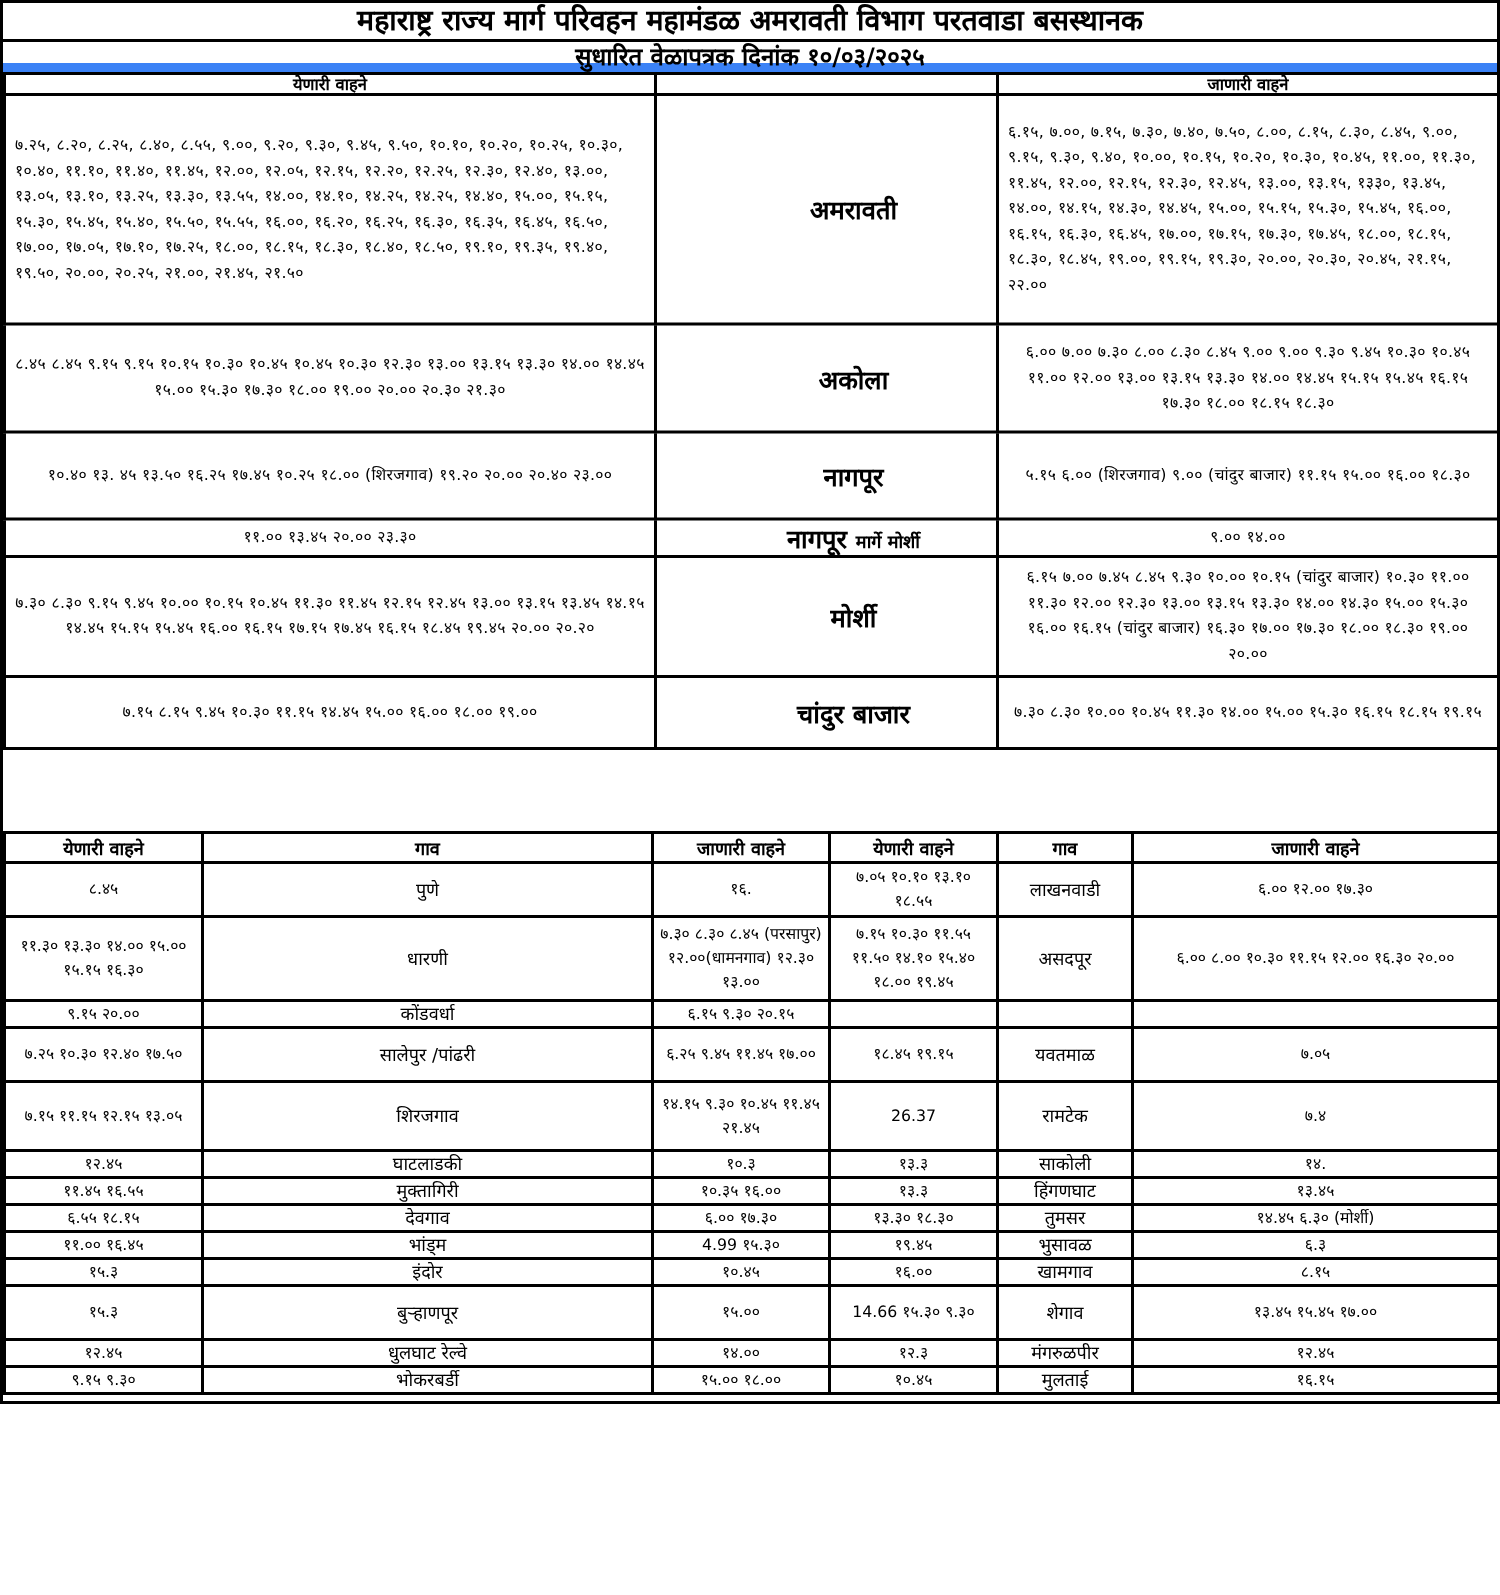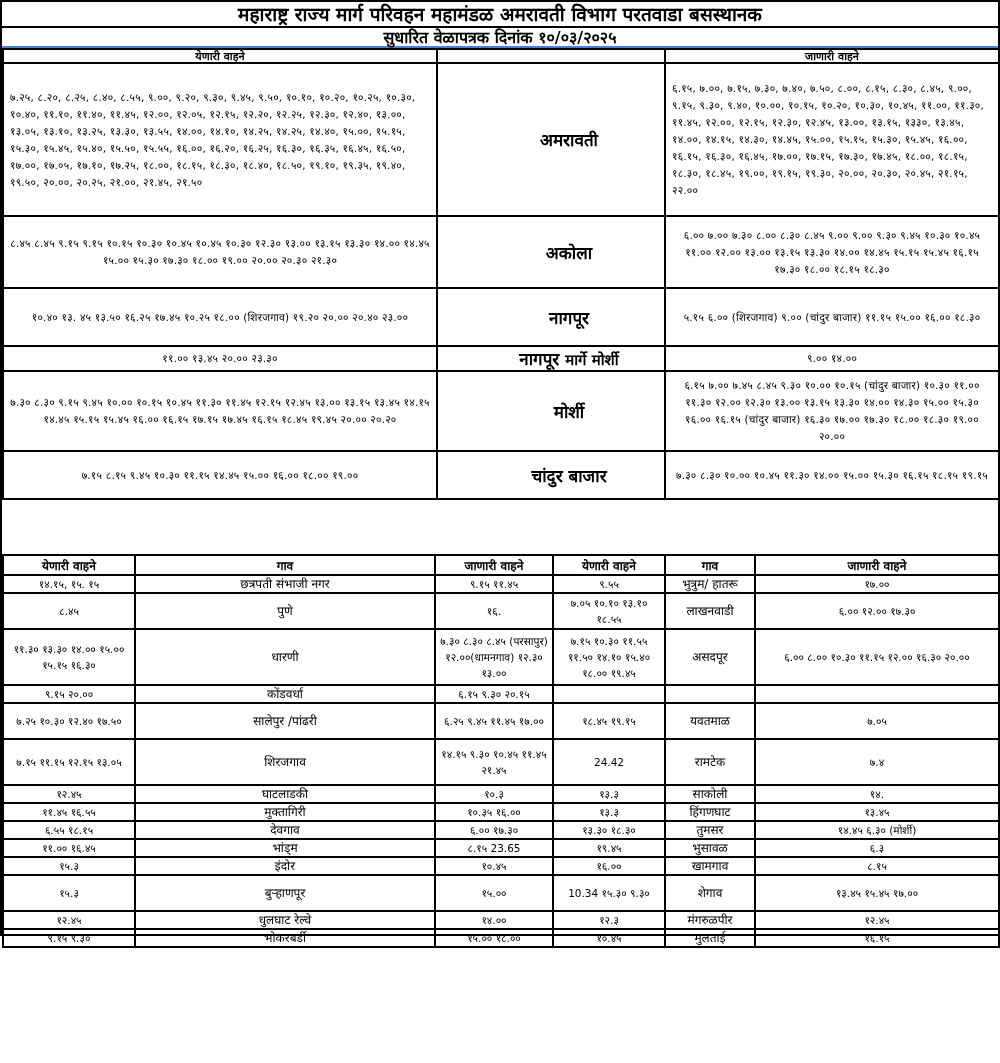--- a/index.html
+++ b/index.html
@@ -1,30 +1,30 @@
 <!DOCTYPE html>
 <html><head>
 <meta charset="utf-8">
 <style>
   * { box-sizing: border-box; margin: 0; padding: 0; }
   html, body { width: 1000px; height: 1063px; background: #ffffff; overflow: hidden; }
   body { font-family: "DejaVu Sans", sans-serif; color: #000; }
   .sheet { position: absolute; left: 0; top: 0; width: 1000px; height: 936px; border: 2px solid #000; text-decoration: underline; }
   .title { position: absolute; left: 0; top: 0; width: 996px; height: 26px; border-bottom: 2px solid #000;
            font-size: 19px; font-weight: bold; text-align: center; line-height: 25px; }
-  .subtitle { position: absolute; left: 0; top: 26px; width: 996px; height: 20px; border-bottom: 2px solid #3b82f6;
+  .subtitle { position: absolute; left: 0; top: 26px; width: 996px; height: 20px; border-bottom: 6px solid #3b82f6;
            font-size: 16px; font-weight: bold; text-align: center; line-height: 19px; }
   table { border-collapse: collapse; table-layout: fixed; position: absolute; left: 0; }
   td, th { border: 2px solid #000; text-align: center; vertical-align: middle; overflow: hidden; }
   .top { top: 46px; width: 996px; }
   .top th { height: 14px; font-size: 11px; font-weight: bold; line-height: 11px; }
   .top td.times { font-size: 10.5px; line-height: 17px; padding: 0 6px; letter-spacing: 0.2px; }
   .top td.times.left-align { text-align: left; }
   .top td.dest { font-size: 17px; font-weight: bold; padding-left: 36px; }
-  .top td.dest .small { font-size: 15px; margin-top: 20px; }
+  .top td.dest .small { font-size: 12px; margin-top: 20px; }
   .bottom { top: 552px; width: 996px; }
   .bottom th { height: 20px; font-size: 12px; font-weight: bold; }
   .bottom td { font-size: 10.5px; line-height: 16px; padding: 0 3px; }
   .bottom td.village { font-size: 12px; }
 </style>
 </head>
 <body>
 
 <div class="sheet">
   <div class="title">महाराष्ट्र राज्य मार्ग परिवहन महामंडळ अमरावती विभाग परतवाडा बसस्थानक</div>
@@ -93,28 +93,20 @@
       <tr>
         <th>येणारी वाहने</th>
         <th>गाव</th>
         <th>जाणारी वाहने</th>
         <th>येणारी वाहने</th>
         <th>गाव</th>
         <th>जाणारी वाहने</th>
       </tr>
     </thead>
     <tbody id="village-body">
-        <tr style="height: 18px;">
-          <td>१४.१५, १५. १५</td>
-          <td class="village">छत्रपती संभाजी नगर</td>
-          <td>९.१५ ११.४५</td>
-          <td>९.५५</td>
-          <td class="village">भुत्रुम/ हातरू</td>
-          <td>१७.००</td>
-        </tr>
         <tr style="height: 36px;">
           <td>८.४५</td>
           <td class="village">पुणे</td>
           <td>१६.</td>
           <td>७.०५ १०.१० १३.१० १८.५५</td>
           <td class="village">लाखनवाडी</td>
           <td>६.०० १२.०० १७.३०</td>
         </tr>
         <tr style="height: 56px;">
           <td>११.३० १३.३० १४.०० १५.०० १५.१५ १६.३०</td>
@@ -137,21 +129,21 @@
           <td class="village">सालेपुर /पांढरी</td>
           <td>६.२५ ९.४५ ११.४५ १७.००</td>
           <td>१८.४५ १९.१५</td>
           <td class="village">यवतमाळ</td>
           <td>७.०५</td>
         </tr>
         <tr style="height: 46px;">
           <td>७.१५ ११.१५ १२.१५ १३.०५</td>
           <td class="village">शिरजगाव</td>
           <td>१४.१५ ९.३० १०.४५ ११.४५ २१.४५</td>
-          <td>24.42</td>
+          <td>26.37</td>
           <td class="village">रामटेक</td>
           <td>७.४</td>
         </tr>
         <tr style="height: 18px;">
           <td>१२.४५</td>
           <td class="village">घाटलाडकी</td>
           <td>१०.३</td>
           <td>१३.३</td>
           <td class="village">साकोली</td>
           <td>१४.</td>
@@ -168,38 +160,38 @@
           <td>६.५५ १८.१५</td>
           <td class="village">देवगाव</td>
           <td>६.०० १७.३०</td>
           <td>१३.३० १८.३०</td>
           <td class="village">तुमसर</td>
           <td>१४.४५ ६.३० (मोर्शी)</td>
         </tr>
         <tr style="height: 18px;">
           <td>११.०० १६.४५</td>
           <td class="village">भांड्म</td>
-          <td>८.१५ 23.65</td>
+          <td>4.99 १५.३०</td>
           <td>१९.४५</td>
           <td class="village">भुसावळ</td>
           <td>६.३</td>
         </tr>
         <tr style="height: 18px;">
           <td>१५.३</td>
           <td class="village">इंदोर</td>
           <td>१०.४५</td>
           <td>१६.००</td>
           <td class="village">खामगाव</td>
           <td>८.१५</td>
         </tr>
         <tr style="height: 36px;">
           <td>१५.३</td>
           <td class="village">बुऱ्हाणपूर</td>
           <td>१५.००</td>
-          <td>10.34 १५.३० ९.३०</td>
+          <td>14.66 १५.३० ९.३०</td>
           <td class="village">शेगाव</td>
           <td>१३.४५ १५.४५ १७.००</td>
         </tr>
         <tr style="height: 18px;">
           <td>१२.४५</td>
           <td class="village">धुलघाट रेल्वे</td>
           <td>१४.००</td>
           <td>१२.३</td>
           <td class="village">मंगरुळपीर</td>
           <td>१२.४५</td>

